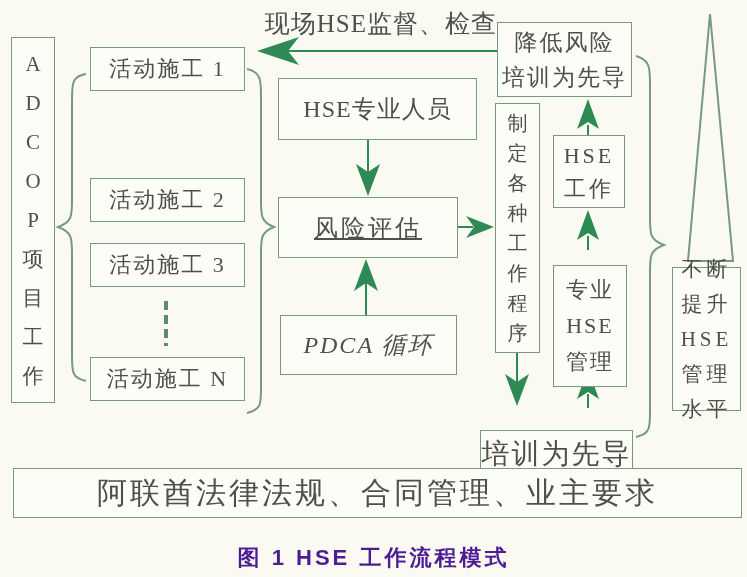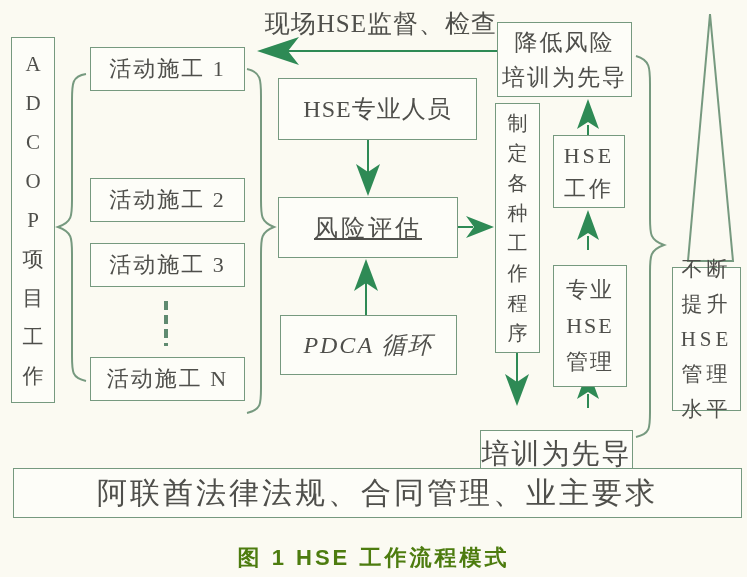--- a/index.html
+++ b/index.html
@@ -31,21 +31,21 @@
   .proc{left:495px;top:103px;width:45px;height:250px;font-size:20px;line-height:30px;}
   .reduce{left:497px;top:22px;width:135px;height:75px;font-size:23px;line-height:35px;letter-spacing:2px;}
   .hsework{left:553px;top:135px;width:72px;height:73px;font-size:22px;line-height:33px;letter-spacing:3px;}
   .prohse{left:553px;top:250px;width:74px;height:122px;font-size:22px;line-height:36px;letter-spacing:2px;margin-top:15px;}
   .training{left:480px;top:430px;width:153px;height:47px;font-size:28px;letter-spacing:2px;}
   .improve{left:672px;top:267px;width:69px;height:144px;font-size:21px;line-height:35px;letter-spacing:4px;}
   .foundation{left:13px;top:468px;width:729px;height:50px;font-size:30px;letter-spacing:3px;}
   .caption{
     left:0;top:543px;width:747px;text-align:center;
     font-family:"Liberation Sans","DejaVu Sans",sans-serif;
-    font-weight:bold;font-size:22px;letter-spacing:3px;color:#4d7c0f;
+    font-weight:bold;font-size:22px;letter-spacing:3px;color:#4c1d95;
   }
   .stroke{stroke:#76997f;stroke-width:2;fill:none;}
   .arrowline{stroke:#2e8a55;stroke-width:2;}
   .arrowhead{fill:#2e8a55;stroke:none;}
   .dashes{stroke:#5f8a70;stroke-width:4;stroke-dasharray:9 5;}
 </style>
 </head>
 <body>
 
 <div id="canvas">

